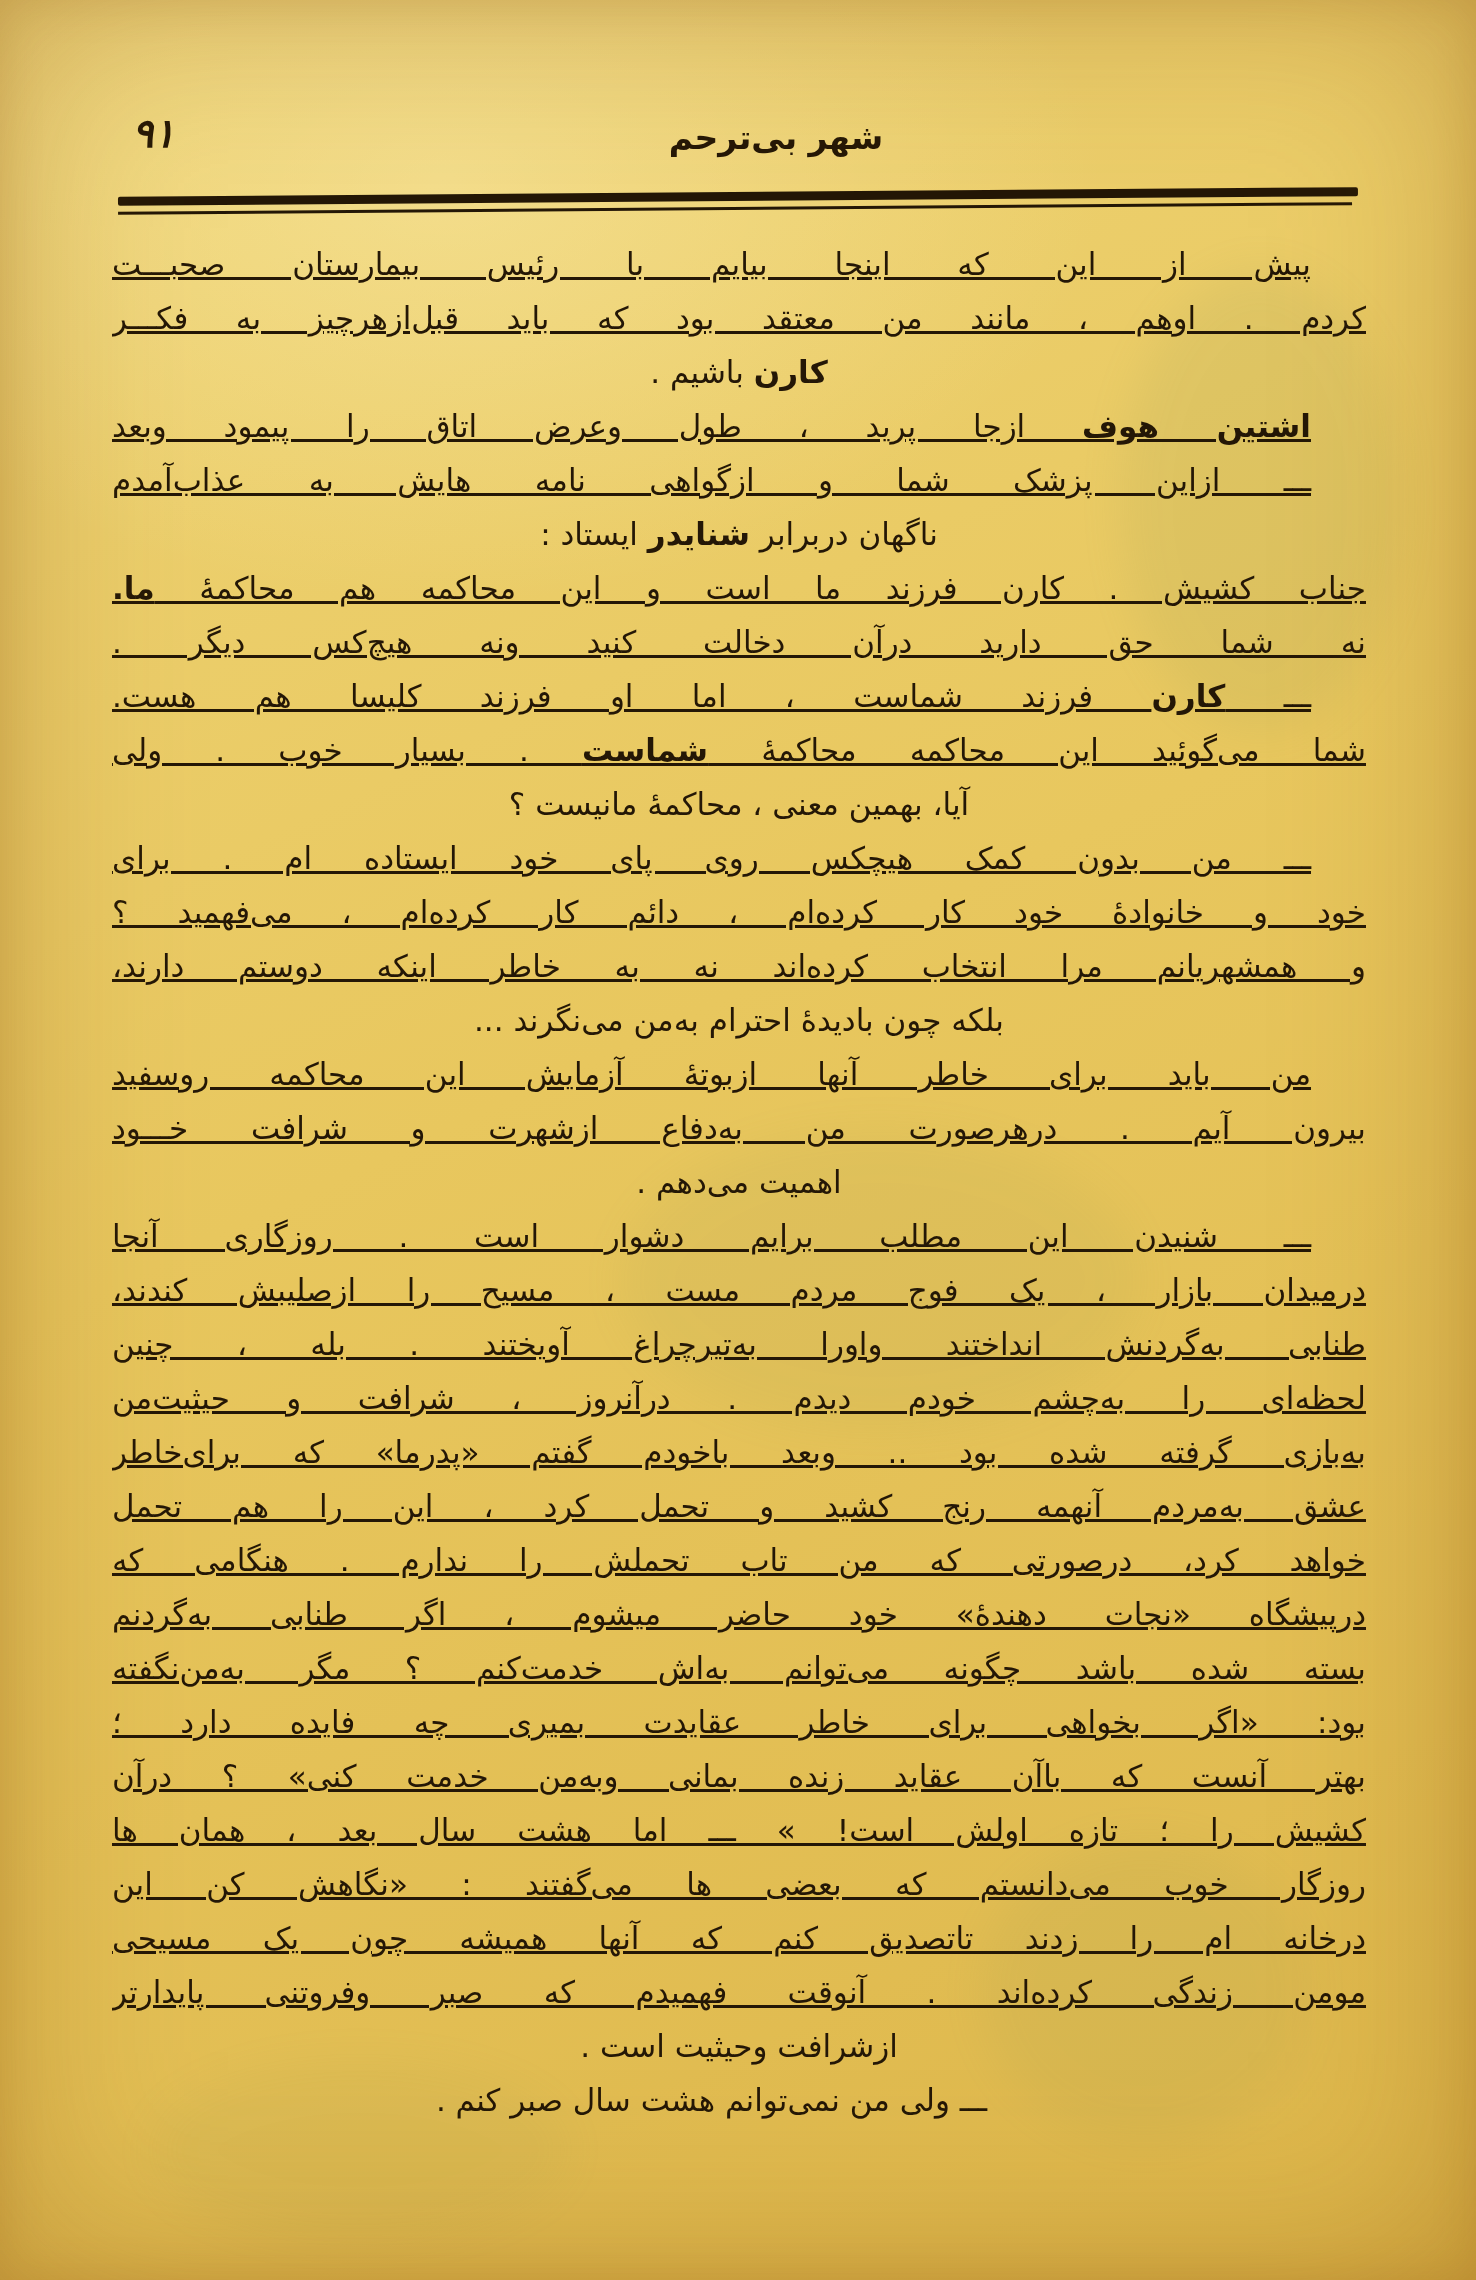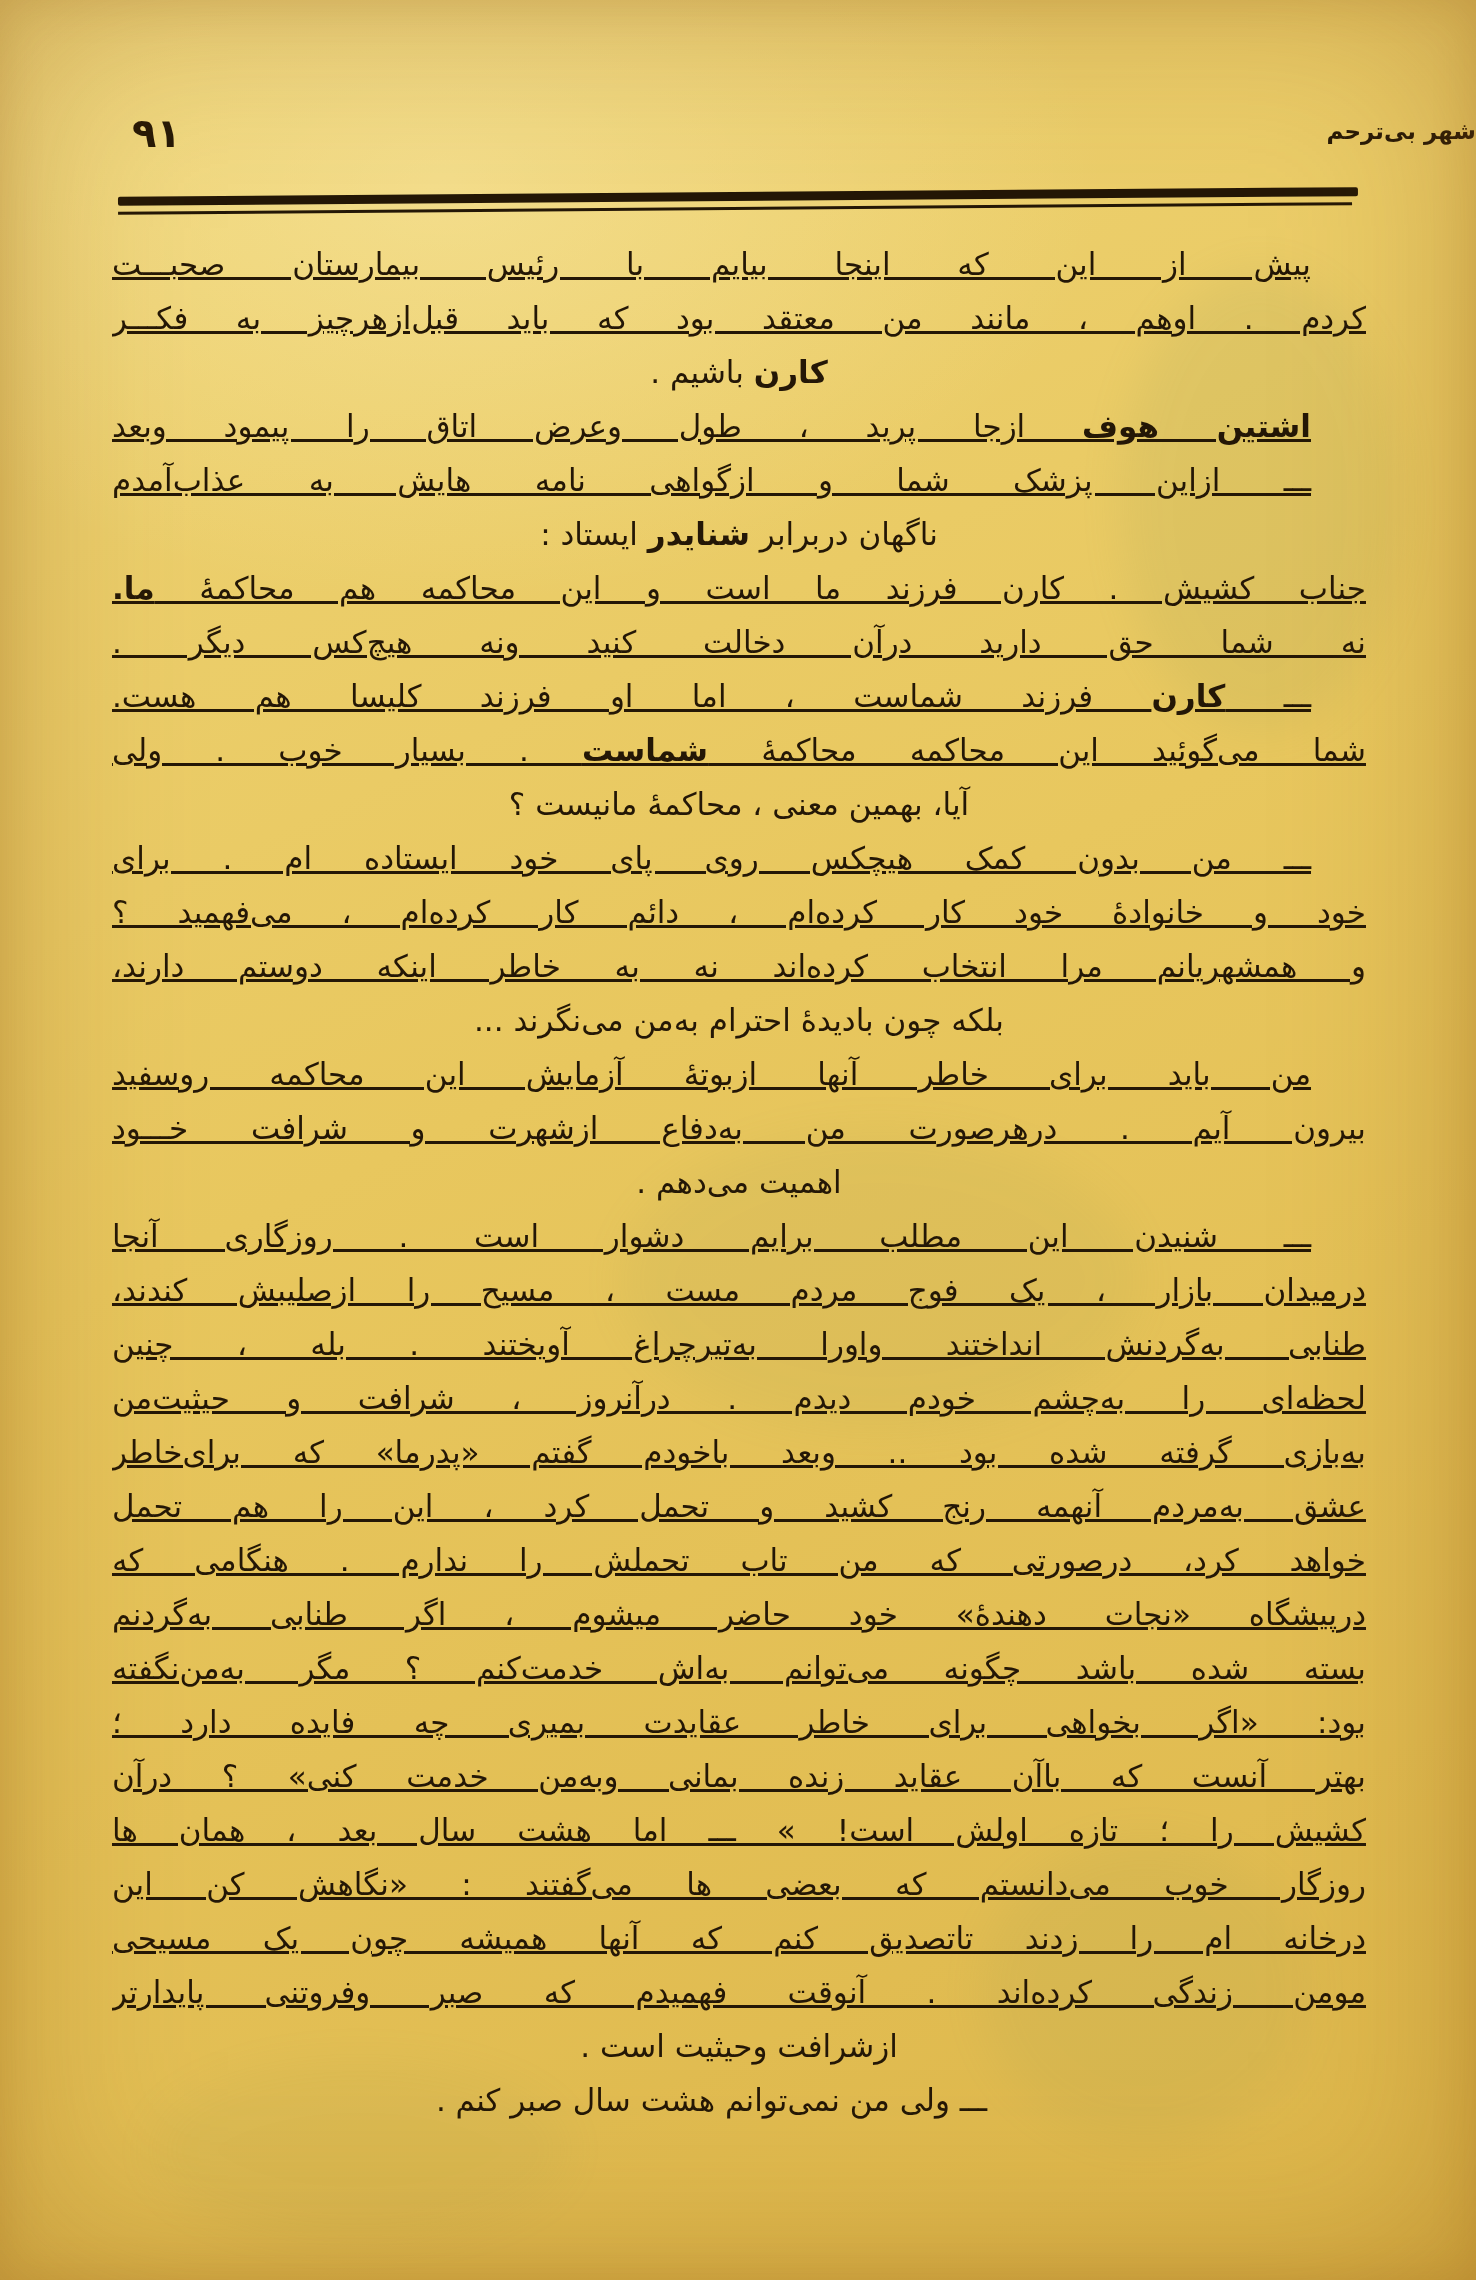--- a/index.html
+++ b/index.html
@@ -18,25 +18,25 @@
     box-shadow:inset 0 0 190px rgba(140,85,15,.38), inset 0 0 45px rgba(140,85,15,.18);
   }
   .smudge{position:absolute;border-radius:50%;filter:blur(22px);background:#7d8c50;pointer-events:none;}
   .smudge.s1{left:1120px;top:270px;width:280px;height:460px;opacity:.10;}
   .smudge.s2{left:620px;top:1130px;width:520px;height:300px;opacity:.07;}
   .smudge.s3{left:980px;top:1840px;width:330px;height:300px;opacity:.08;}
   .smudge.s4{left:150px;top:2060px;width:420px;height:180px;opacity:.06;}
 
   .page-number{
     position:absolute;left:132px;top:110px;
-    font-size:40px;font-weight:bold;color:var(--ink,#241706);
+    font-size:40px;font-weight:bold;color:var(--ink,#241706);font-style:italic;
   }
   .book-title{
     position:absolute;left:76px;top:118px;width:1400px;
-    font-size:23px;font-weight:bold;color:var(--ink,#241706);
+    text-align:center;font-size:33px;font-weight:bold;color:var(--ink,#241706);
     direction:rtl;
   }
   .rule{
     position:absolute;left:118px;top:192px;width:1240px;
     transform:rotate(-0.45deg);
   }
   .rule .thick{height:9px;background:var(--ink,#241706);border-radius:2px;}
   .rule .thin{height:3px;background:var(--ink,#241706);margin-top:6px;width:99.5%;}
 
   .body-text{

